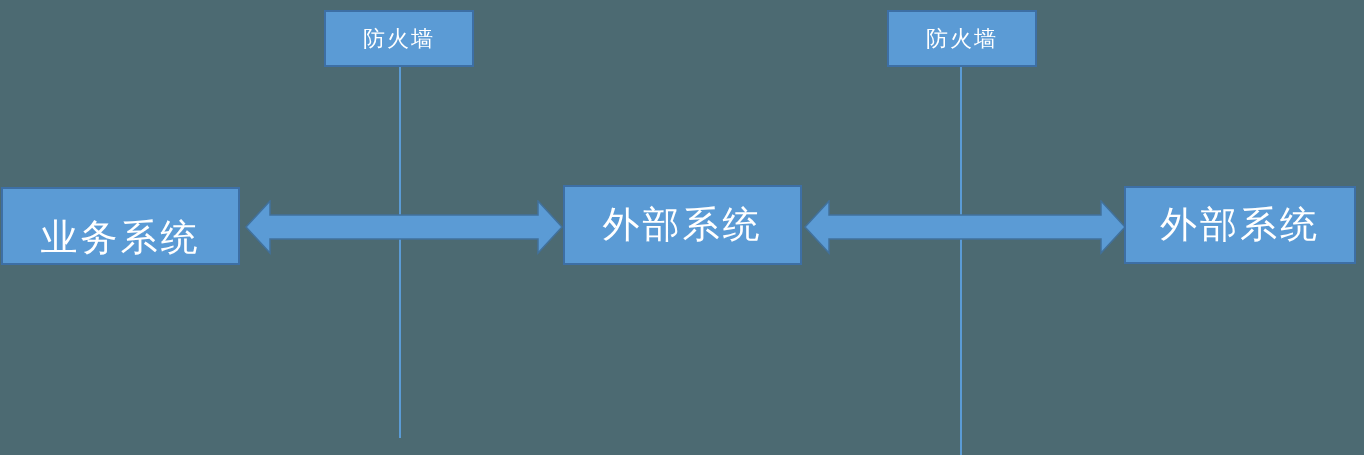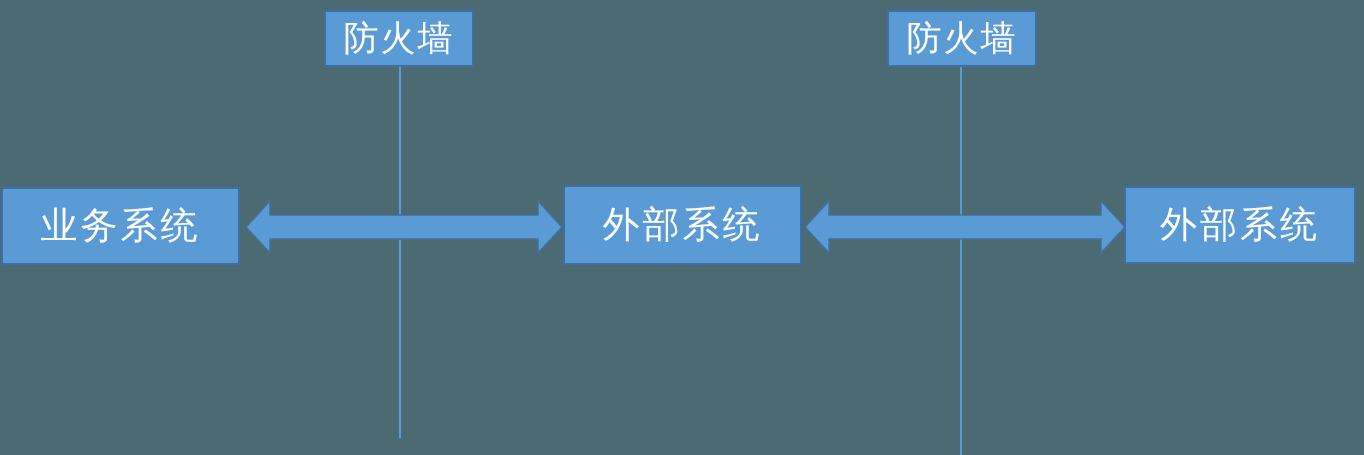--- a/index.html
+++ b/index.html
@@ -22,24 +22,24 @@
     display: flex;
     align-items: center;
     justify-content: center;
     color: var(--text-color, #ffffff);
   }
   .node-main {
     font-size: 37px;
     letter-spacing: 3px;
   }
   .node-firewall {
-    font-size: 35px;
+    font-size: 22px;
     letter-spacing: 2px;
   }
-  .node-business { left: 1px;    top: 187px; width: 239px; height: 78px; }
+  .node-business { left: 1px;    top: 187px; width: 239px; height: 78px; align-items: flex-end; }
   .node-message  { left: 563px;  top: 185px; width: 239px; height: 80px; }
   .node-external { left: 1124px; top: 186px; width: 232px; height: 78px; }
   .fw-left  { left: 324px; top: 10px; width: 150px; height: 57px; }
   .fw-right { left: 887px; top: 10px; width: 150px; height: 57px; }
   .vline {
     position: absolute;
     width: 2px;
     background: var(--line-color, #5b9bd5);
   }
   .vline-left  { left: 399px; top: 67px; height: 371px; }

